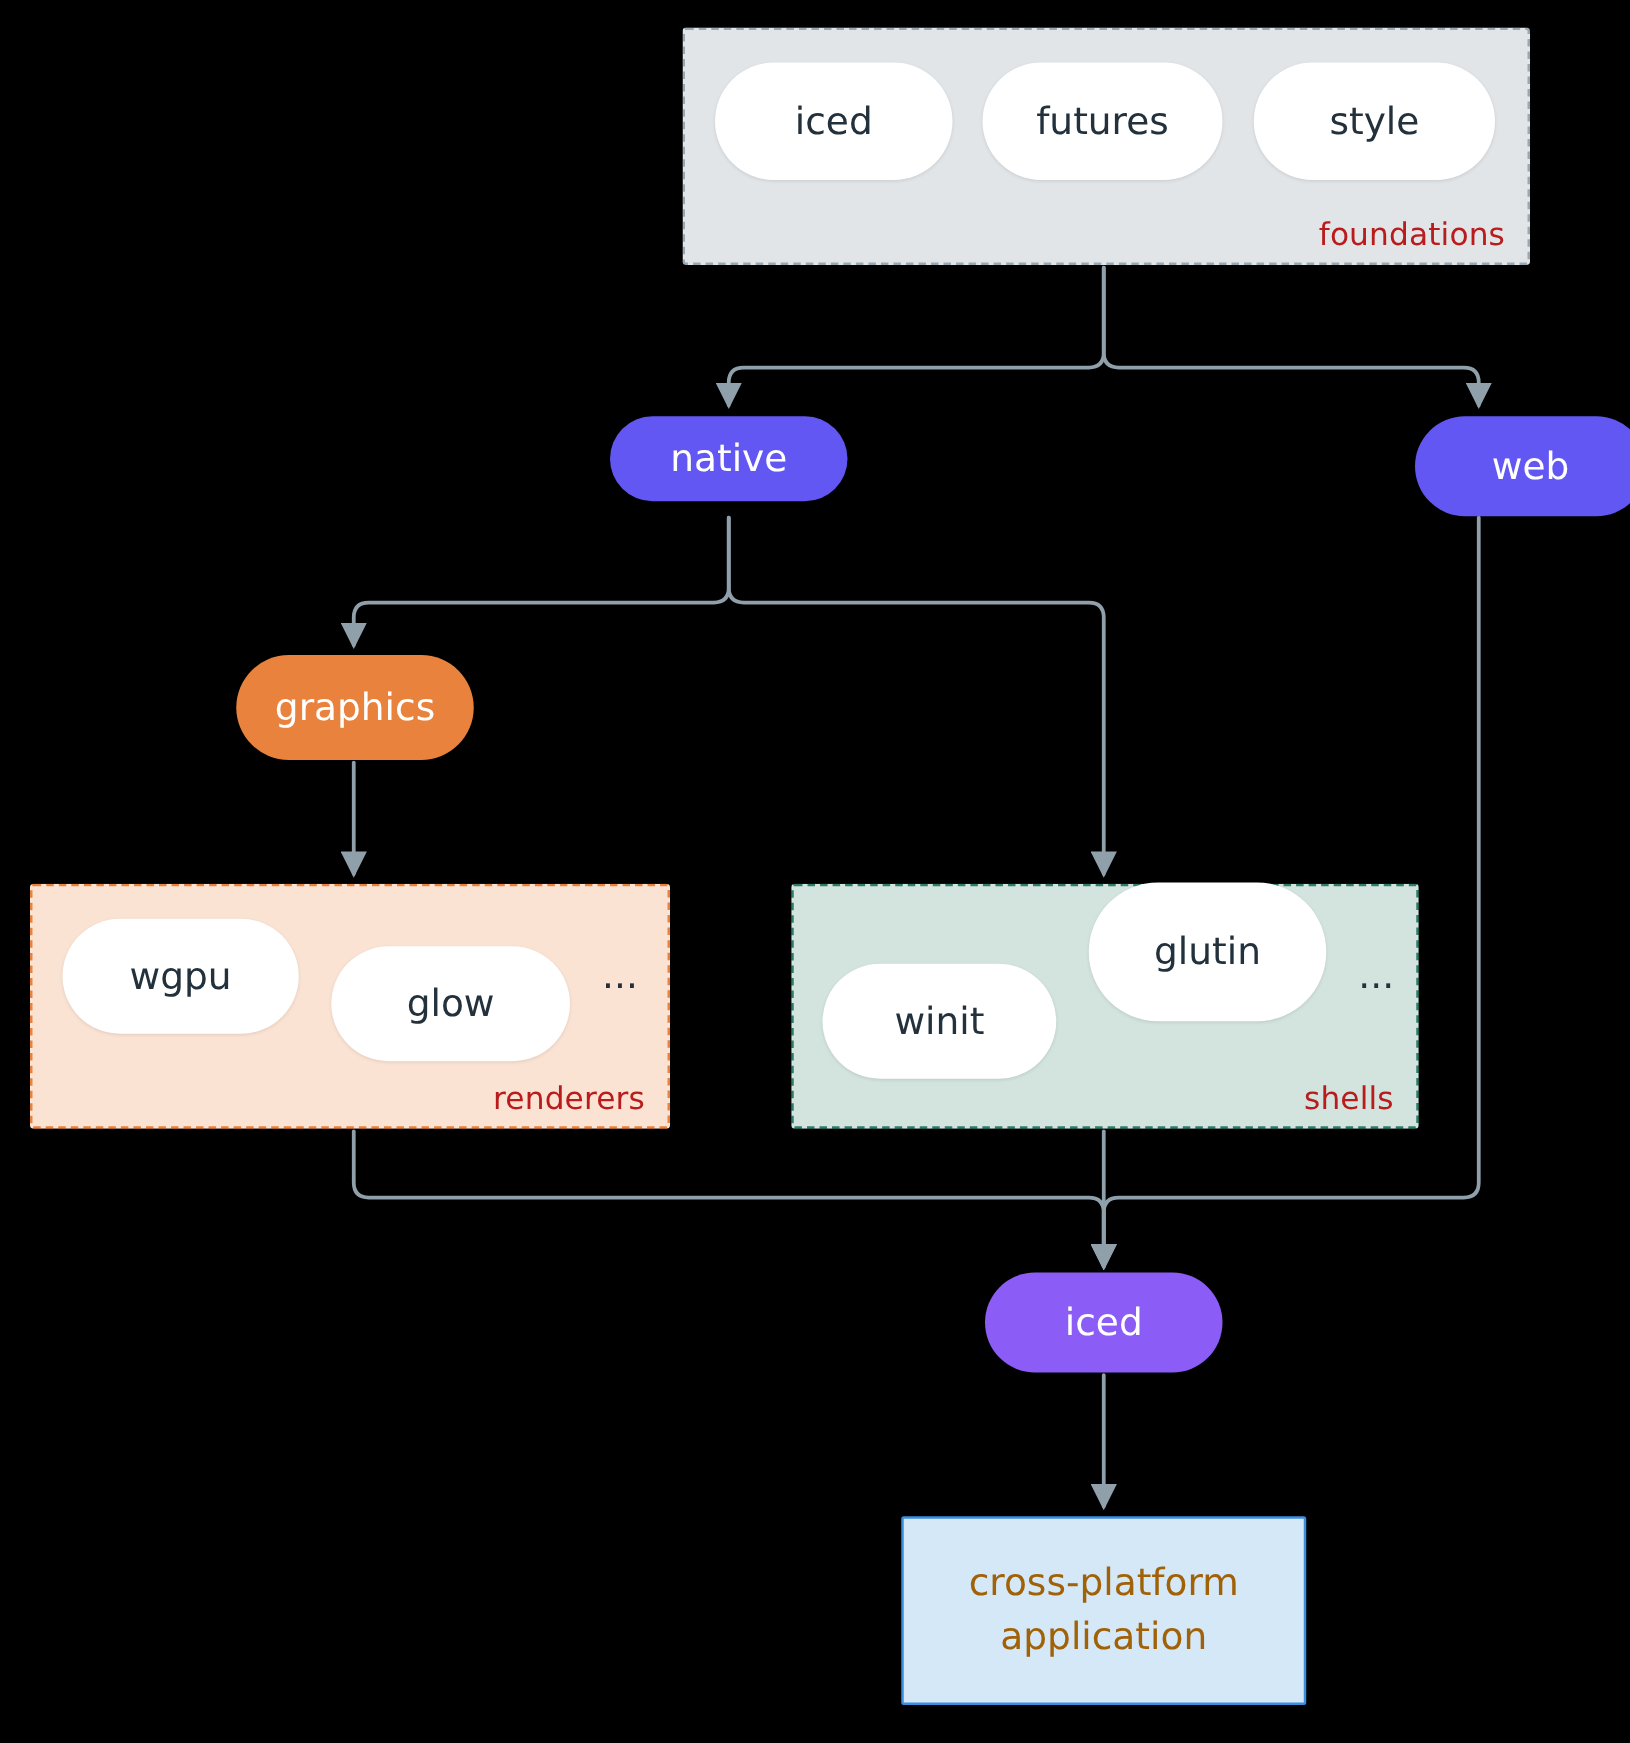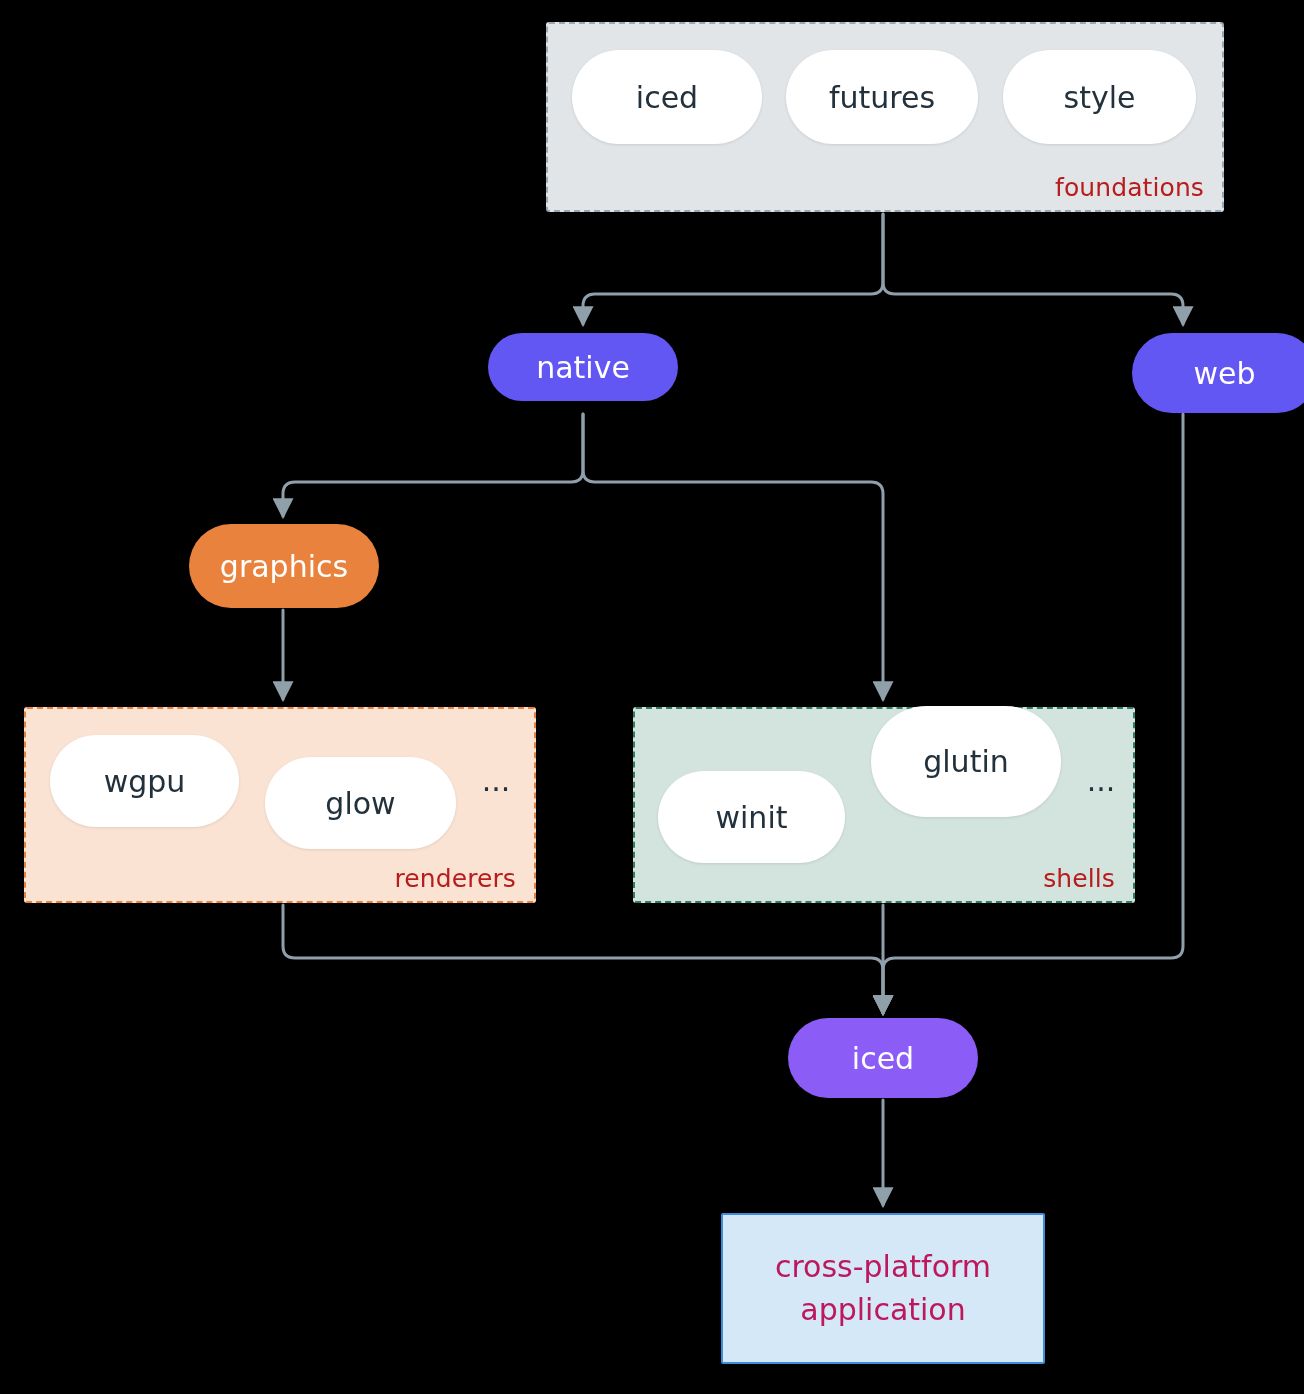--- a/index.html
+++ b/index.html
@@ -115,21 +115,21 @@
   .app-box {
     position: absolute;
     box-sizing: border-box;
     background: #d5e8f8;
     border: 2px solid #3c8dde;
     border-radius: 2px;
     display: flex;
     flex-direction: column;
     align-items: center;
     justify-content: center;
-    color: #be185d;
+    color: #a16207;
     font-size: 30px;
     line-height: 1.42;
     text-align: center;
   }
 </style>
 </head>
 <body>
 
 <div id="canvas">
 

